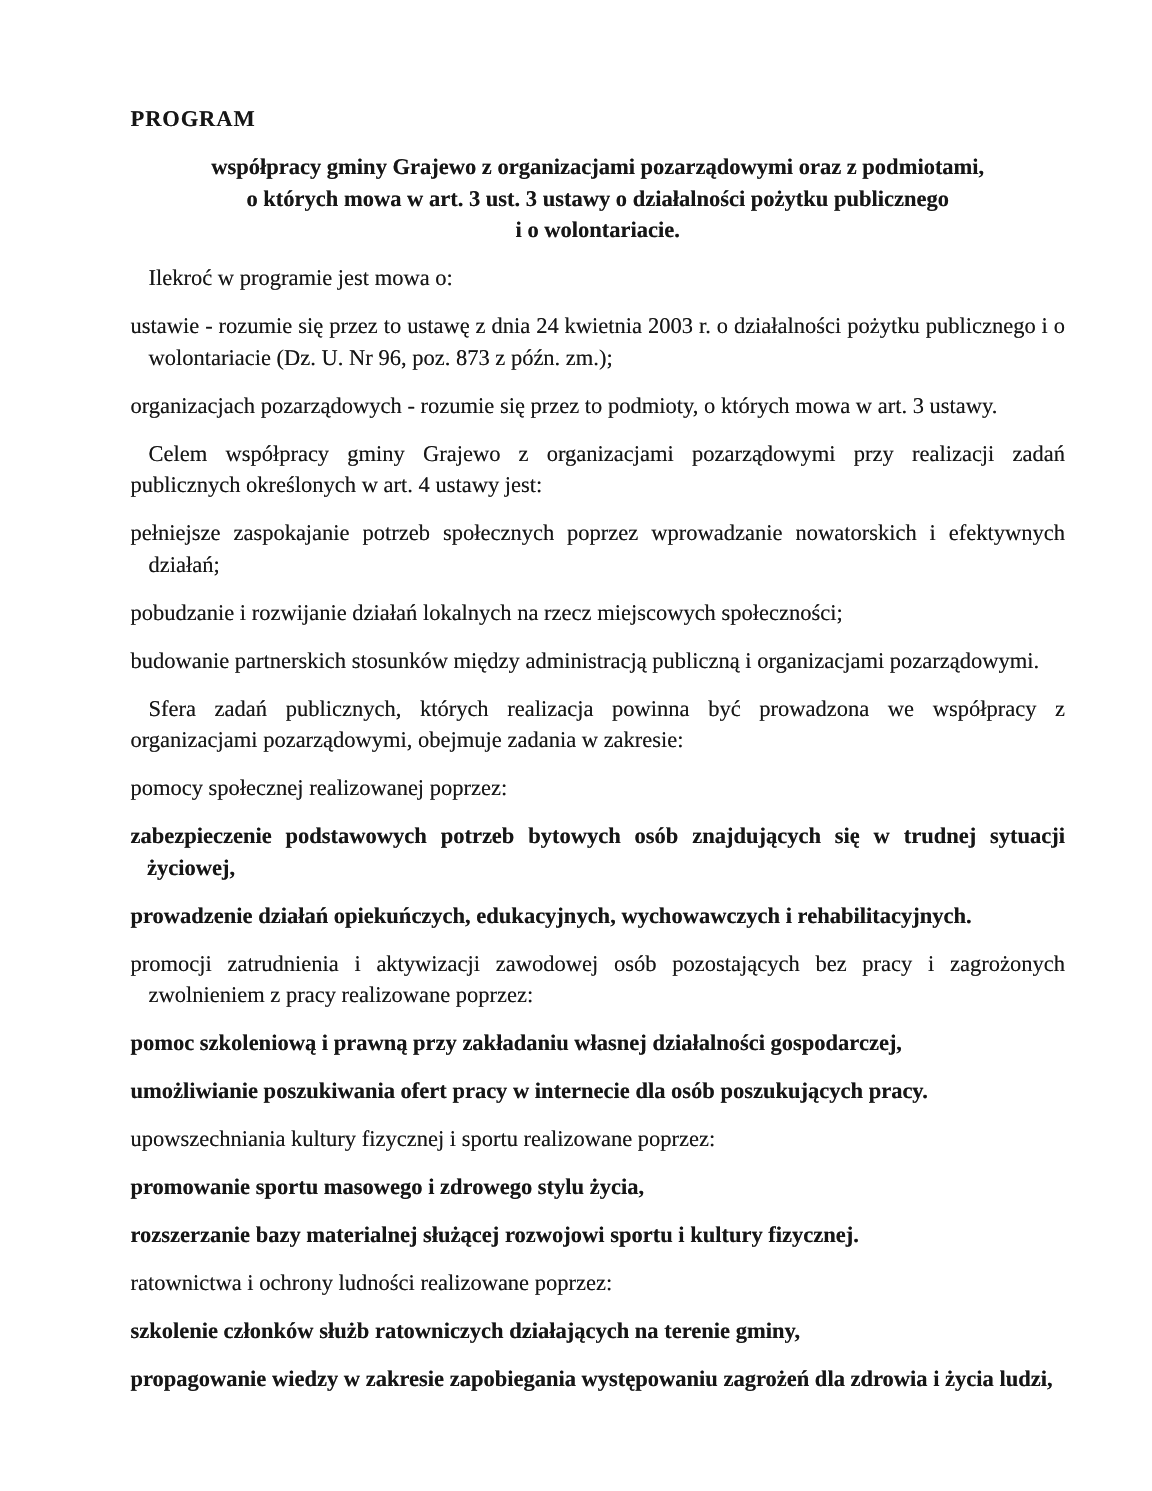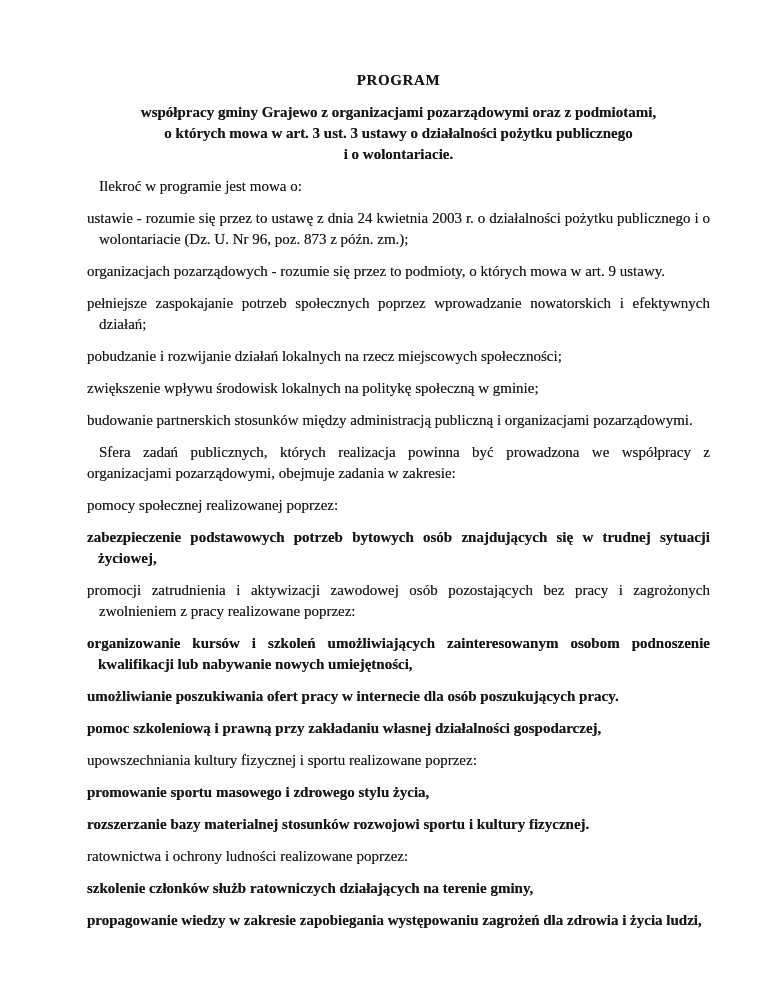--- a/index.html
+++ b/index.html
@@ -22,21 +22,20 @@
     padding-top: 70px;
   }
   .col {
     margin-left: 87px;
     width: 623px;
   }
   .doc-title {
     font-size: 15px;
     line-height: 21px;
     font-weight: bold;
-    text-align: center;
     letter-spacing: 0.6px;
     margin: 0 0 11px 0;
   }
   .doc-subtitle {
     font-size: 15px;
     line-height: 21px;
     font-weight: bold;
     text-align: center;
     margin: 0 0 9px 0;
   }
@@ -65,34 +64,34 @@
     <div class="doc-subtitle">
       <span class="line">współpracy gminy Grajewo z organizacjami pozarządowymi oraz z podmiotami,</span>
       <span class="line">o których mowa w art. 3 ust. 3 ustawy o działalności pożytku publicznego</span>
       <span class="line">i o  wolontariacie.</span>
     </div>
 
     <div class="body-text" id="paragraphs">
 
     <p class="p-ind">Ilekroć w programie jest mowa o:</p>
         <p class="li1">ustawie - rozumie się przez to ustawę z dnia 24 kwietnia 2003 r. o działalności pożytku publicznego i o wolontariacie (Dz. U. Nr 96, poz. 873 z późn. zm.);</p>
-        <p class="li1">organizacjach pozarządowych - rozumie się przez to podmioty, o których mowa w art. 9 ustawy.</p>
+        <p class="li1">organizacjach pozarządowych - rozumie się przez to podmioty, o których mowa w art. 3 ustawy.</p>
+        <p class="p-ind">Celem współpracy gminy Grajewo z organizacjami pozarządowymi przy realizacji zadań publicznych określonych w art. 4 ustawy jest:</p>
         <p class="li1">pełniejsze zaspokajanie potrzeb społecznych poprzez wprowadzanie nowatorskich i efektywnych działań;</p>
         <p class="li1">pobudzanie i rozwijanie działań lokalnych na rzecz miejscowych społeczności;</p>
-        <p class="li1">zwiększenie wpływu środowisk lokalnych na politykę społeczną w gminie;</p>
         <p class="li1">budowanie partnerskich stosunków między administracją publiczną i organizacjami pozarządowymi.</p>
         <p class="p-ind">Sfera zadań publicznych, których realizacja powinna być prowadzona we współpracy z organizacjami pozarządowymi, obejmuje zadania w zakresie:</p>
         <p class="li1">pomocy społecznej realizowanej poprzez:</p>
         <p class="li2">zabezpieczenie podstawowych potrzeb bytowych osób znajdujących się w trudnej sytuacji życiowej,</p>
+        <p class="li2">prowadzenie działań opiekuńczych, edukacyjnych, wychowawczych i rehabilitacyjnych.</p>
         <p class="li1">promocji zatrudnienia i aktywizacji zawodowej osób pozostających bez pracy i zagrożonych zwolnieniem z pracy realizowane poprzez:</p>
-        <p class="li2">organizowanie kursów i szkoleń umożliwiających zainteresowanym osobom podnoszenie kwalifikacji lub nabywanie nowych umiejętności,</p>
+        <p class="li2">pomoc szkoleniową i prawną przy zakładaniu własnej działalności gospodarczej,</p>
         <p class="li2">umożliwianie poszukiwania ofert pracy w internecie dla osób poszukujących pracy.</p>
-        <p class="li2">pomoc szkoleniową i prawną przy zakładaniu własnej działalności gospodarczej,</p>
         <p class="li1">upowszechniania kultury fizycznej i sportu realizowane poprzez:</p>
         <p class="li2">promowanie sportu masowego i zdrowego stylu życia,</p>
-        <p class="li2">rozszerzanie bazy materialnej stosunków rozwojowi sportu i kultury fizycznej.</p>
+        <p class="li2">rozszerzanie bazy materialnej służącej rozwojowi sportu i kultury fizycznej.</p>
         <p class="li1">ratownictwa i ochrony ludności realizowane poprzez:</p>
         <p class="li2">szkolenie członków służb ratowniczych działających na terenie gminy,</p>
         <p class="li2">propagowanie wiedzy w zakresie zapobiegania występowaniu zagrożeń dla zdrowia i życia ludzi,</p>
       </div>
 
   </div>
 </div>
 
 </body></html>

